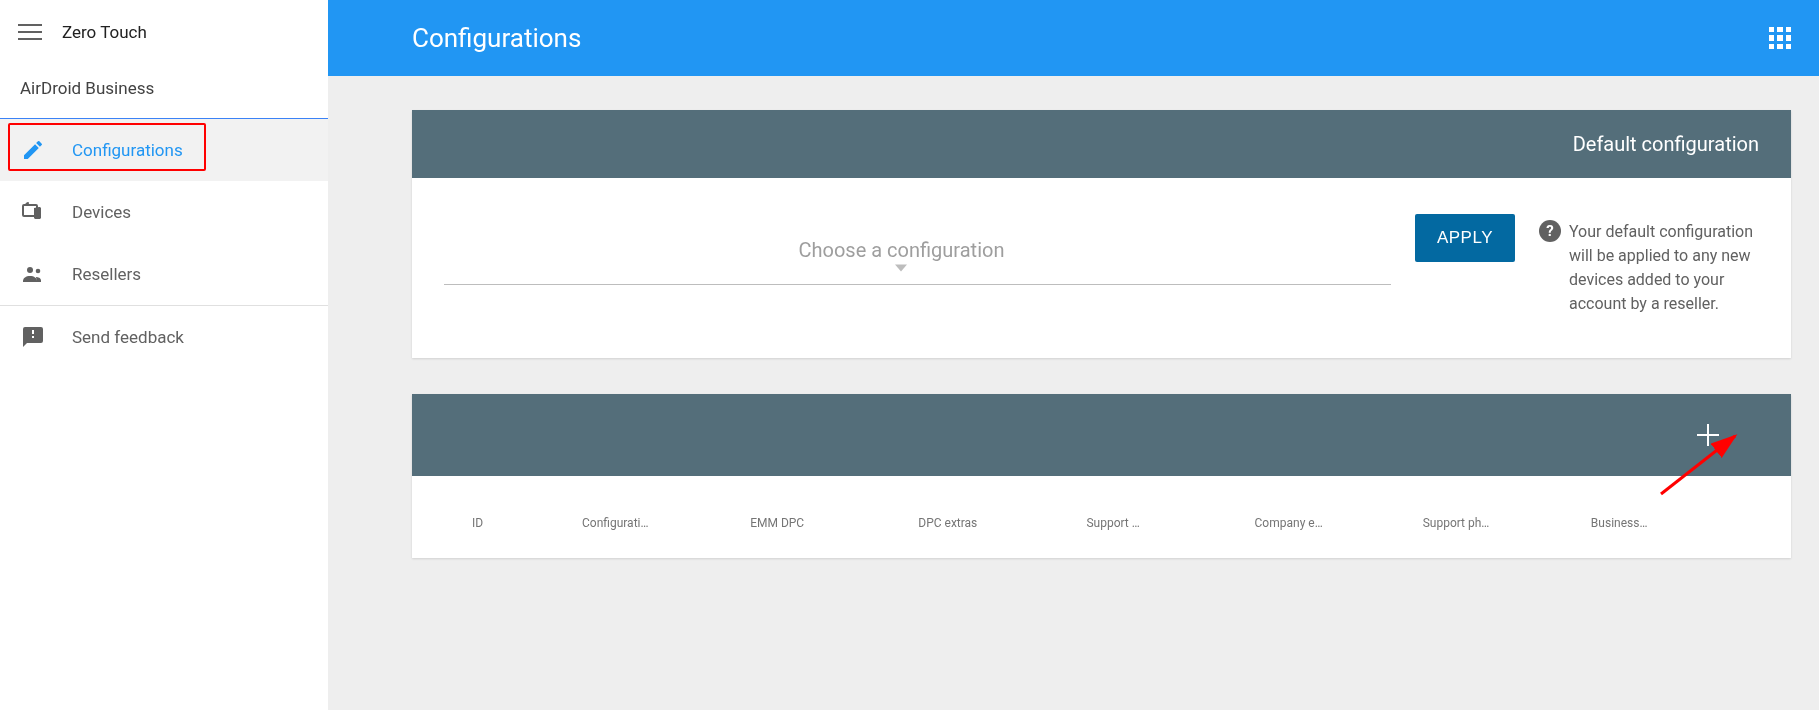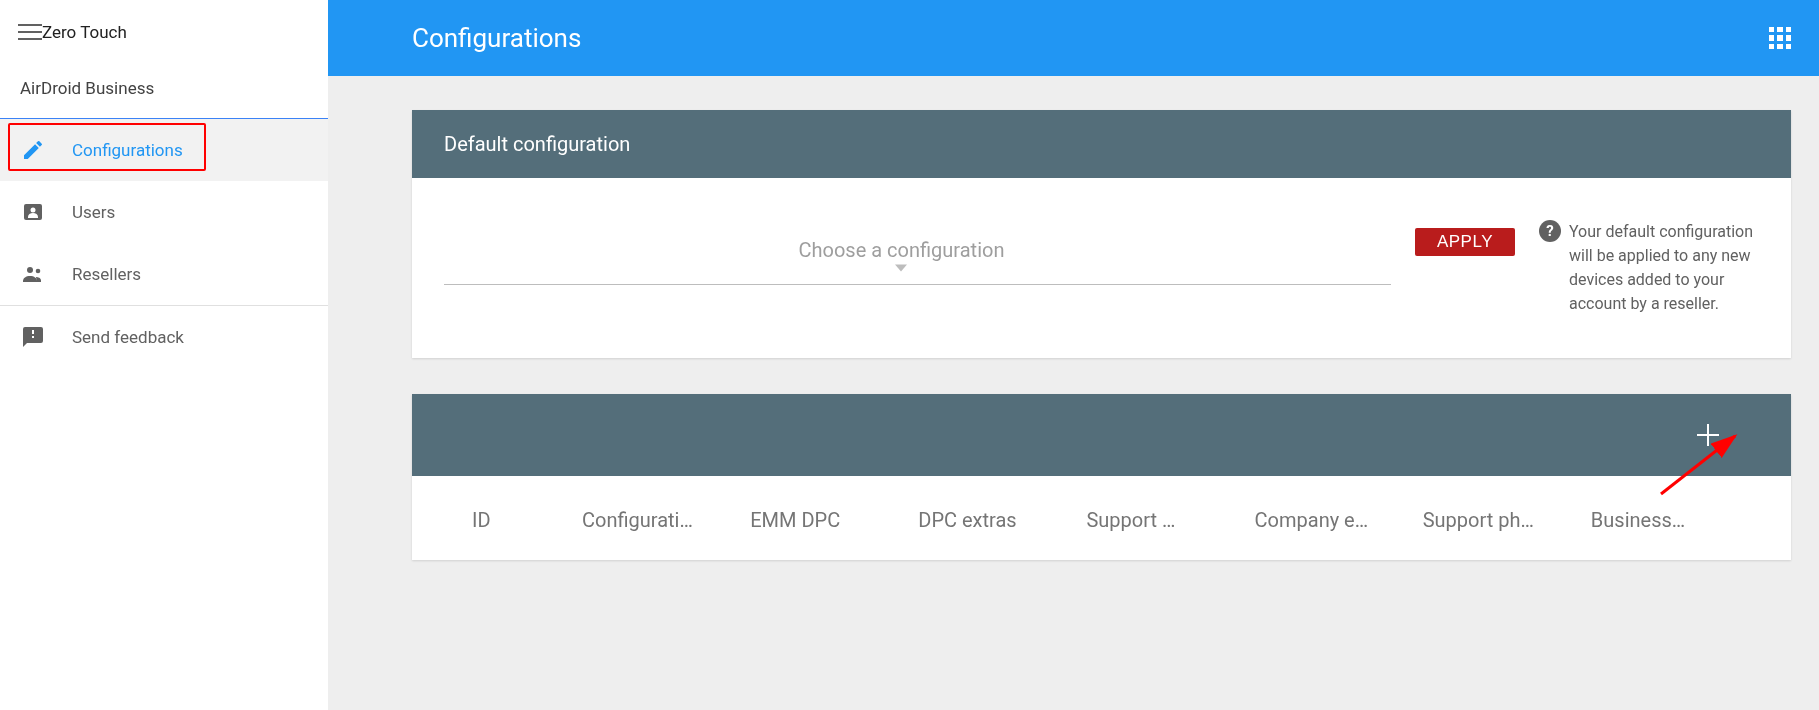--- a/index.html
+++ b/index.html
@@ -14,20 +14,21 @@
   width: 328px;
   background: #ffffff;
   flex-shrink: 0;
   display: flex;
   flex-direction: column;
 }
 .sidebar-top {
   display: flex;
   align-items: center;
   padding: 20px 18px;
+  gap: 20px;
 }
 .hamburger-icon {
   width: 24px; height: 24px;
   display: flex; flex-direction: column; justify-content: center;
   gap: 5px;
   cursor: pointer;
 }
 .hamburger-icon div {
   height: 2px; background: #616161; width: 100%;
 }
@@ -112,21 +113,21 @@
 .card {
   background: #ffffff;
   box-shadow: 0 1px 2px rgba(0,0,0,0.12);
 }
 .card-header {
   background: #546e7a;
   color: #ffffff;
   padding: 22px 32px;
   font-size: 20px;
   display: flex;
-  justify-content: flex-start;
+  justify-content: flex-end;
   align-items: center;
 }
 .card-body {
   padding: 36px 32px 42px 32px;
   display: flex;
   align-items: flex-start;
   gap: 24px;
 }
 .dropdown {
   flex: 1;
@@ -143,28 +144,28 @@
   cursor: pointer;
   display: flex;
   justify-content: space-between;
   align-items: center;
   flex-direction: column;
 }
 .dropdown-arrow {
   color: #bdbdbd;
 }
 .apply-btn {
-  background: #b91c1c;
+  background: #0369a1;
   color: #ffffff;
   border: none;
-  padding: 4px 22px;
+  padding: 14px 22px;
   font-size: 17px;
   letter-spacing: 0.5px;
   cursor: pointer;
-  margin-top: 14px;
+  margin-top: 0;
   border-radius: 2px;
 }
 .help-box {
   display: flex;
   gap: 8px;
   width: 220px;
   color: #616161;
   font-size: 16px;
   line-height: 1.5;
   margin-top: 6px;
@@ -187,23 +188,23 @@
 .plus-icon::before, .plus-icon::after {
   content: "";
   position: absolute;
   background: #ffffff;
 }
 .plus-icon::before { left: 10px; top: 0; width: 2px; height: 22px; }
 .plus-icon::after  { top: 10px; left: 0; height: 2px; width: 22px; }
 .table-wrap { padding: 0 0 0 0; }
 .table-head {
   display: flex;
-  padding: 32px 32px 28px 60px;
+  padding: 40px 32px 28px 60px;
   color: #757575;
-  font-size: 20px;
+  font-size: 12px;
 }
 .th { flex: 1; white-space: nowrap; overflow: hidden; text-overflow: ellipsis; padding-right: 16px; }
 .th:first-child { flex: 0 0 110px; }
 
 .arrow-annotation {
   position: absolute;
   pointer-events: none;
 }
 
 svg { display: block; }
@@ -228,32 +229,32 @@
       <div class="nav-item active highlighted">
         <div class="highlight-box"></div>
         <span class="nav-icon">
           <svg width="24" height="24" viewBox="0 0 24 24" fill="currentColor">
               <path d="M3 17.25V21h3.75L17.81 9.94l-3.75-3.75L3 17.25zM20.71 7.04a1 1 0 0 0 0-1.41l-2.34-2.34a1 1 0 0 0-1.41 0l-1.83 1.83 3.75 3.75 1.83-1.83z"></path>
             </svg>
         </span>
         <span>Configurations</span>
       </div>
 
-
       <div class="nav-item">
         <span class="nav-icon">
-          <svg width="24" height="24" viewBox="0 0 24 24" fill="currentColor">
-              <path d="M3 5h18v14H3z" opacity="0"></path>
-              <rect x="3" y="4" width="18" height="16" rx="2" fill="currentColor"></rect>
-              <circle cx="12" cy="10" r="2.5" fill="#fff"></circle>
-              <path d="M7 17c0-2.5 2.2-4 5-4s5 1.5 5 4v1H7v-1z" fill="#fff"></path>
-            </svg>
+          <svg width="24" height="24" viewBox="0 0 24 24" fill="none" stroke="currentColor" stroke-width="2">
+            <rect x="2" y="5" width="14" height="11" rx="1"></rect>
+            <path d="M13 8l5-1 1 0 1 1v10l-1 1h-5l-1-1V9z" fill="currentColor" stroke="none"></path>
+            <path d="M5 5l2-2" stroke-linecap="round"></path>
+            <circle cx="6" cy="4" r="0.5" fill="currentColor"></circle>
+          </svg>
         </span>
-        <span>Users</span>
-      </div>
+        <span>Devices</span>
+      </div>
+
 
       <div class="nav-item">
         <span class="nav-icon">
           <svg width="24" height="24" viewBox="0 0 24 24" fill="currentColor">
               <circle cx="9" cy="8" r="3"></circle>
               <circle cx="17" cy="9" r="2.3"></circle>
               <path d="M2 19c0-3 3-5 7-5s7 2 7 5v1H2v-1z"></path>
               <path d="M15 15c2 0 5 1 5 3.5V20h-4"></path>
             </svg>
         </span>

